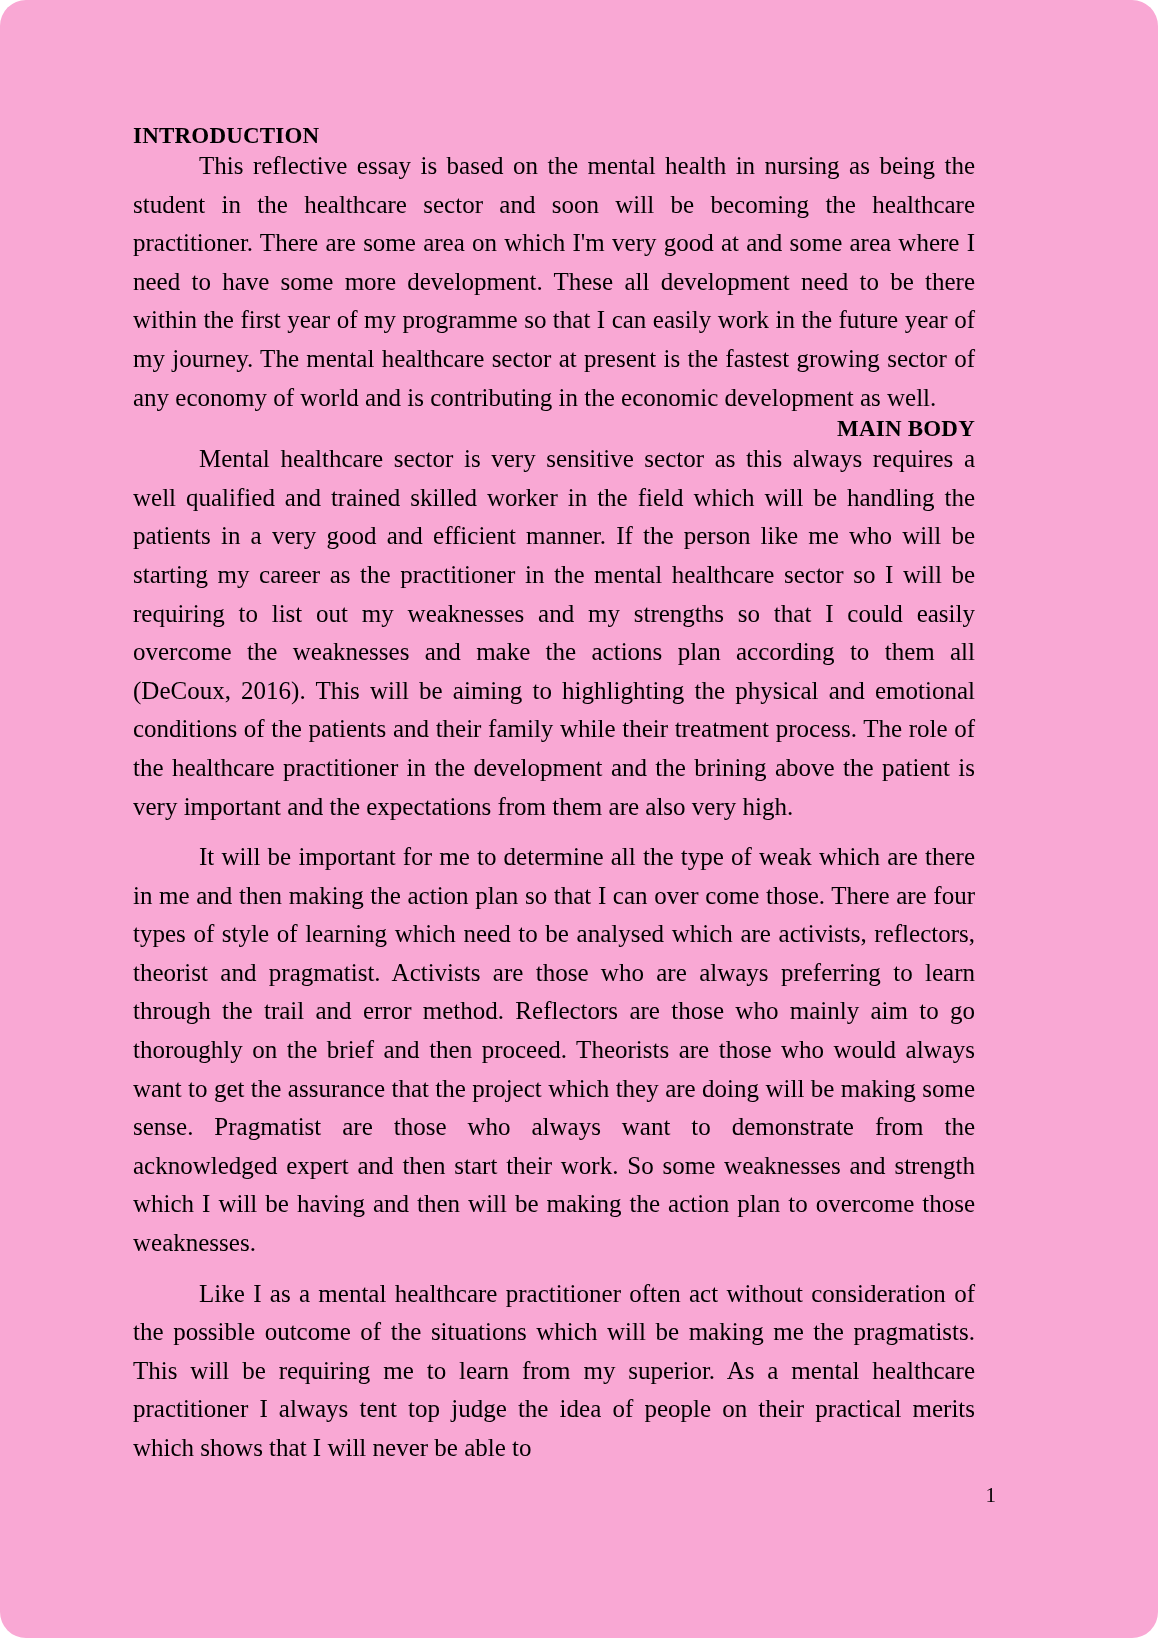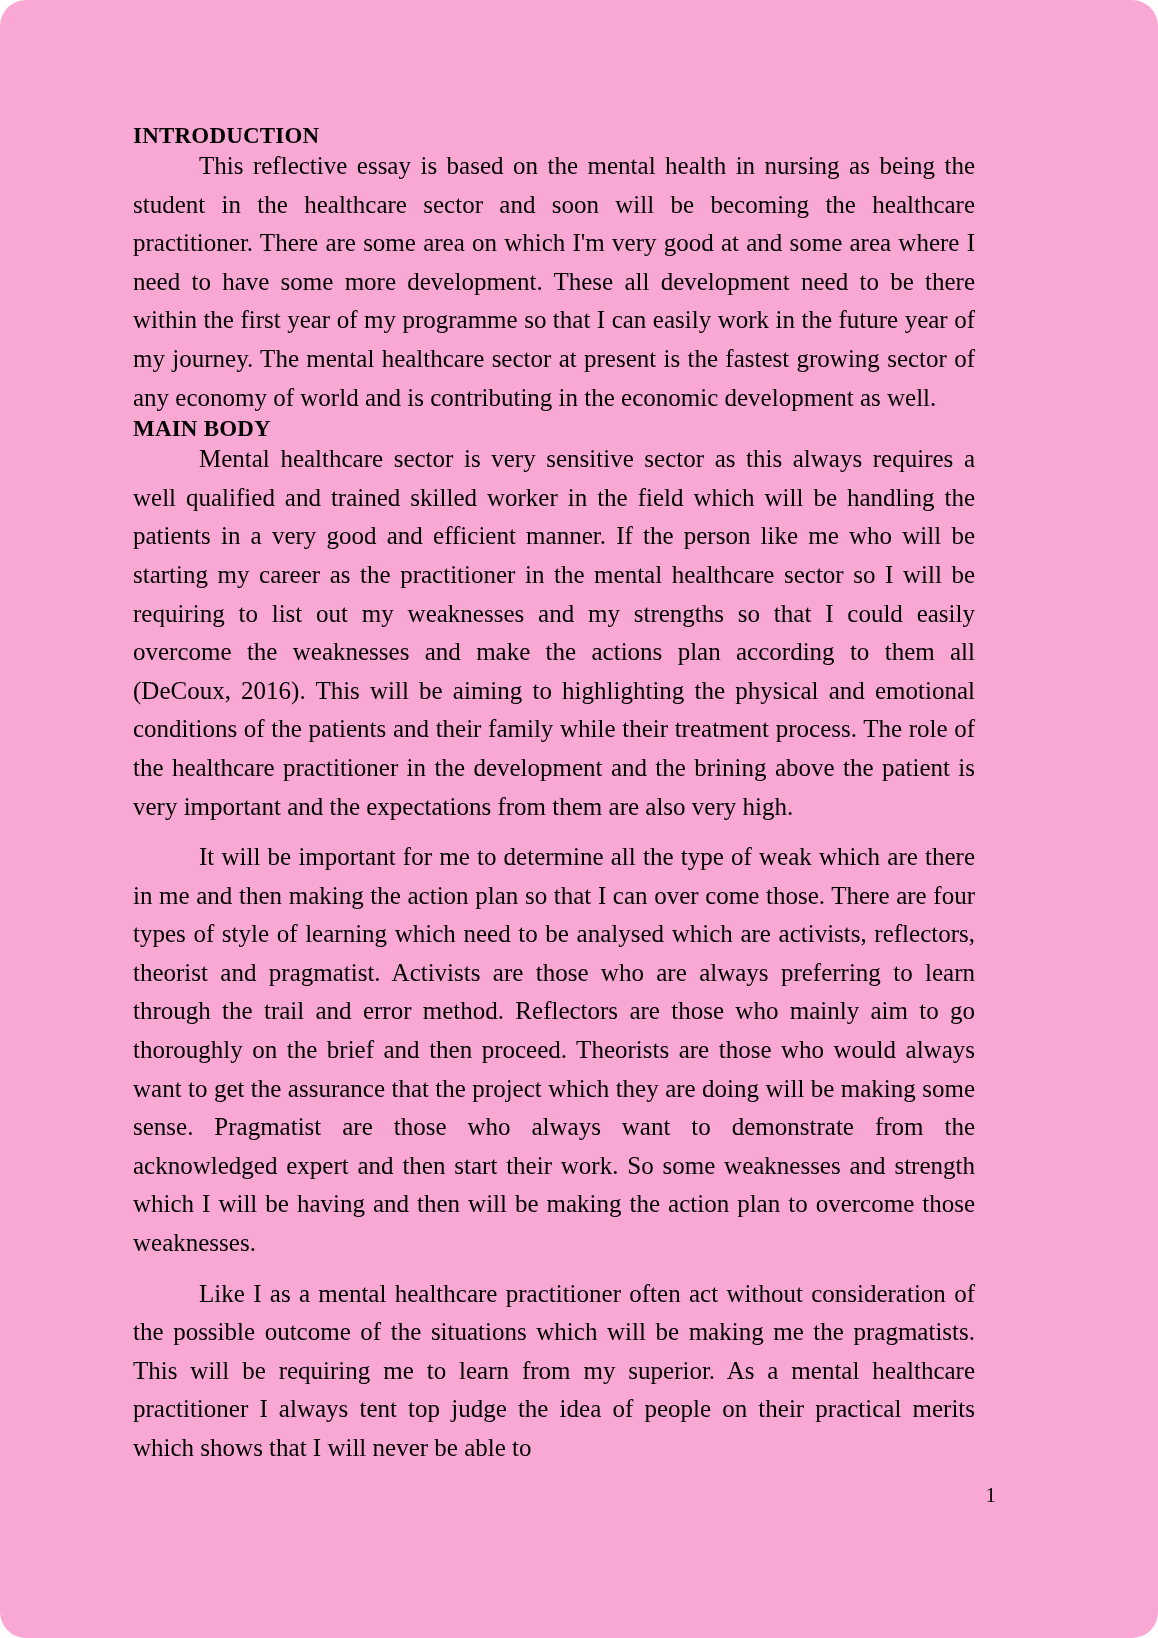--- a/index.html
+++ b/index.html
@@ -33,20 +33,21 @@
     margin: 0 0 0 0;
     line-height: 1.0;
     letter-spacing: 0.2px;
   }
   .heading-intro {
     margin-bottom: 10px;
   }
   .heading-main {
     margin-top: 27px;
     margin-bottom: 11px;
+    text-align: right;
   }
   p.body-par {
     font-size: 25px;
     line-height: 38.6px;
     text-align: justify;
     text-justify: inter-word;
     margin: 0 0 0 0;
     text-indent: 66px;
   }
   p.body-par + p.body-par {

